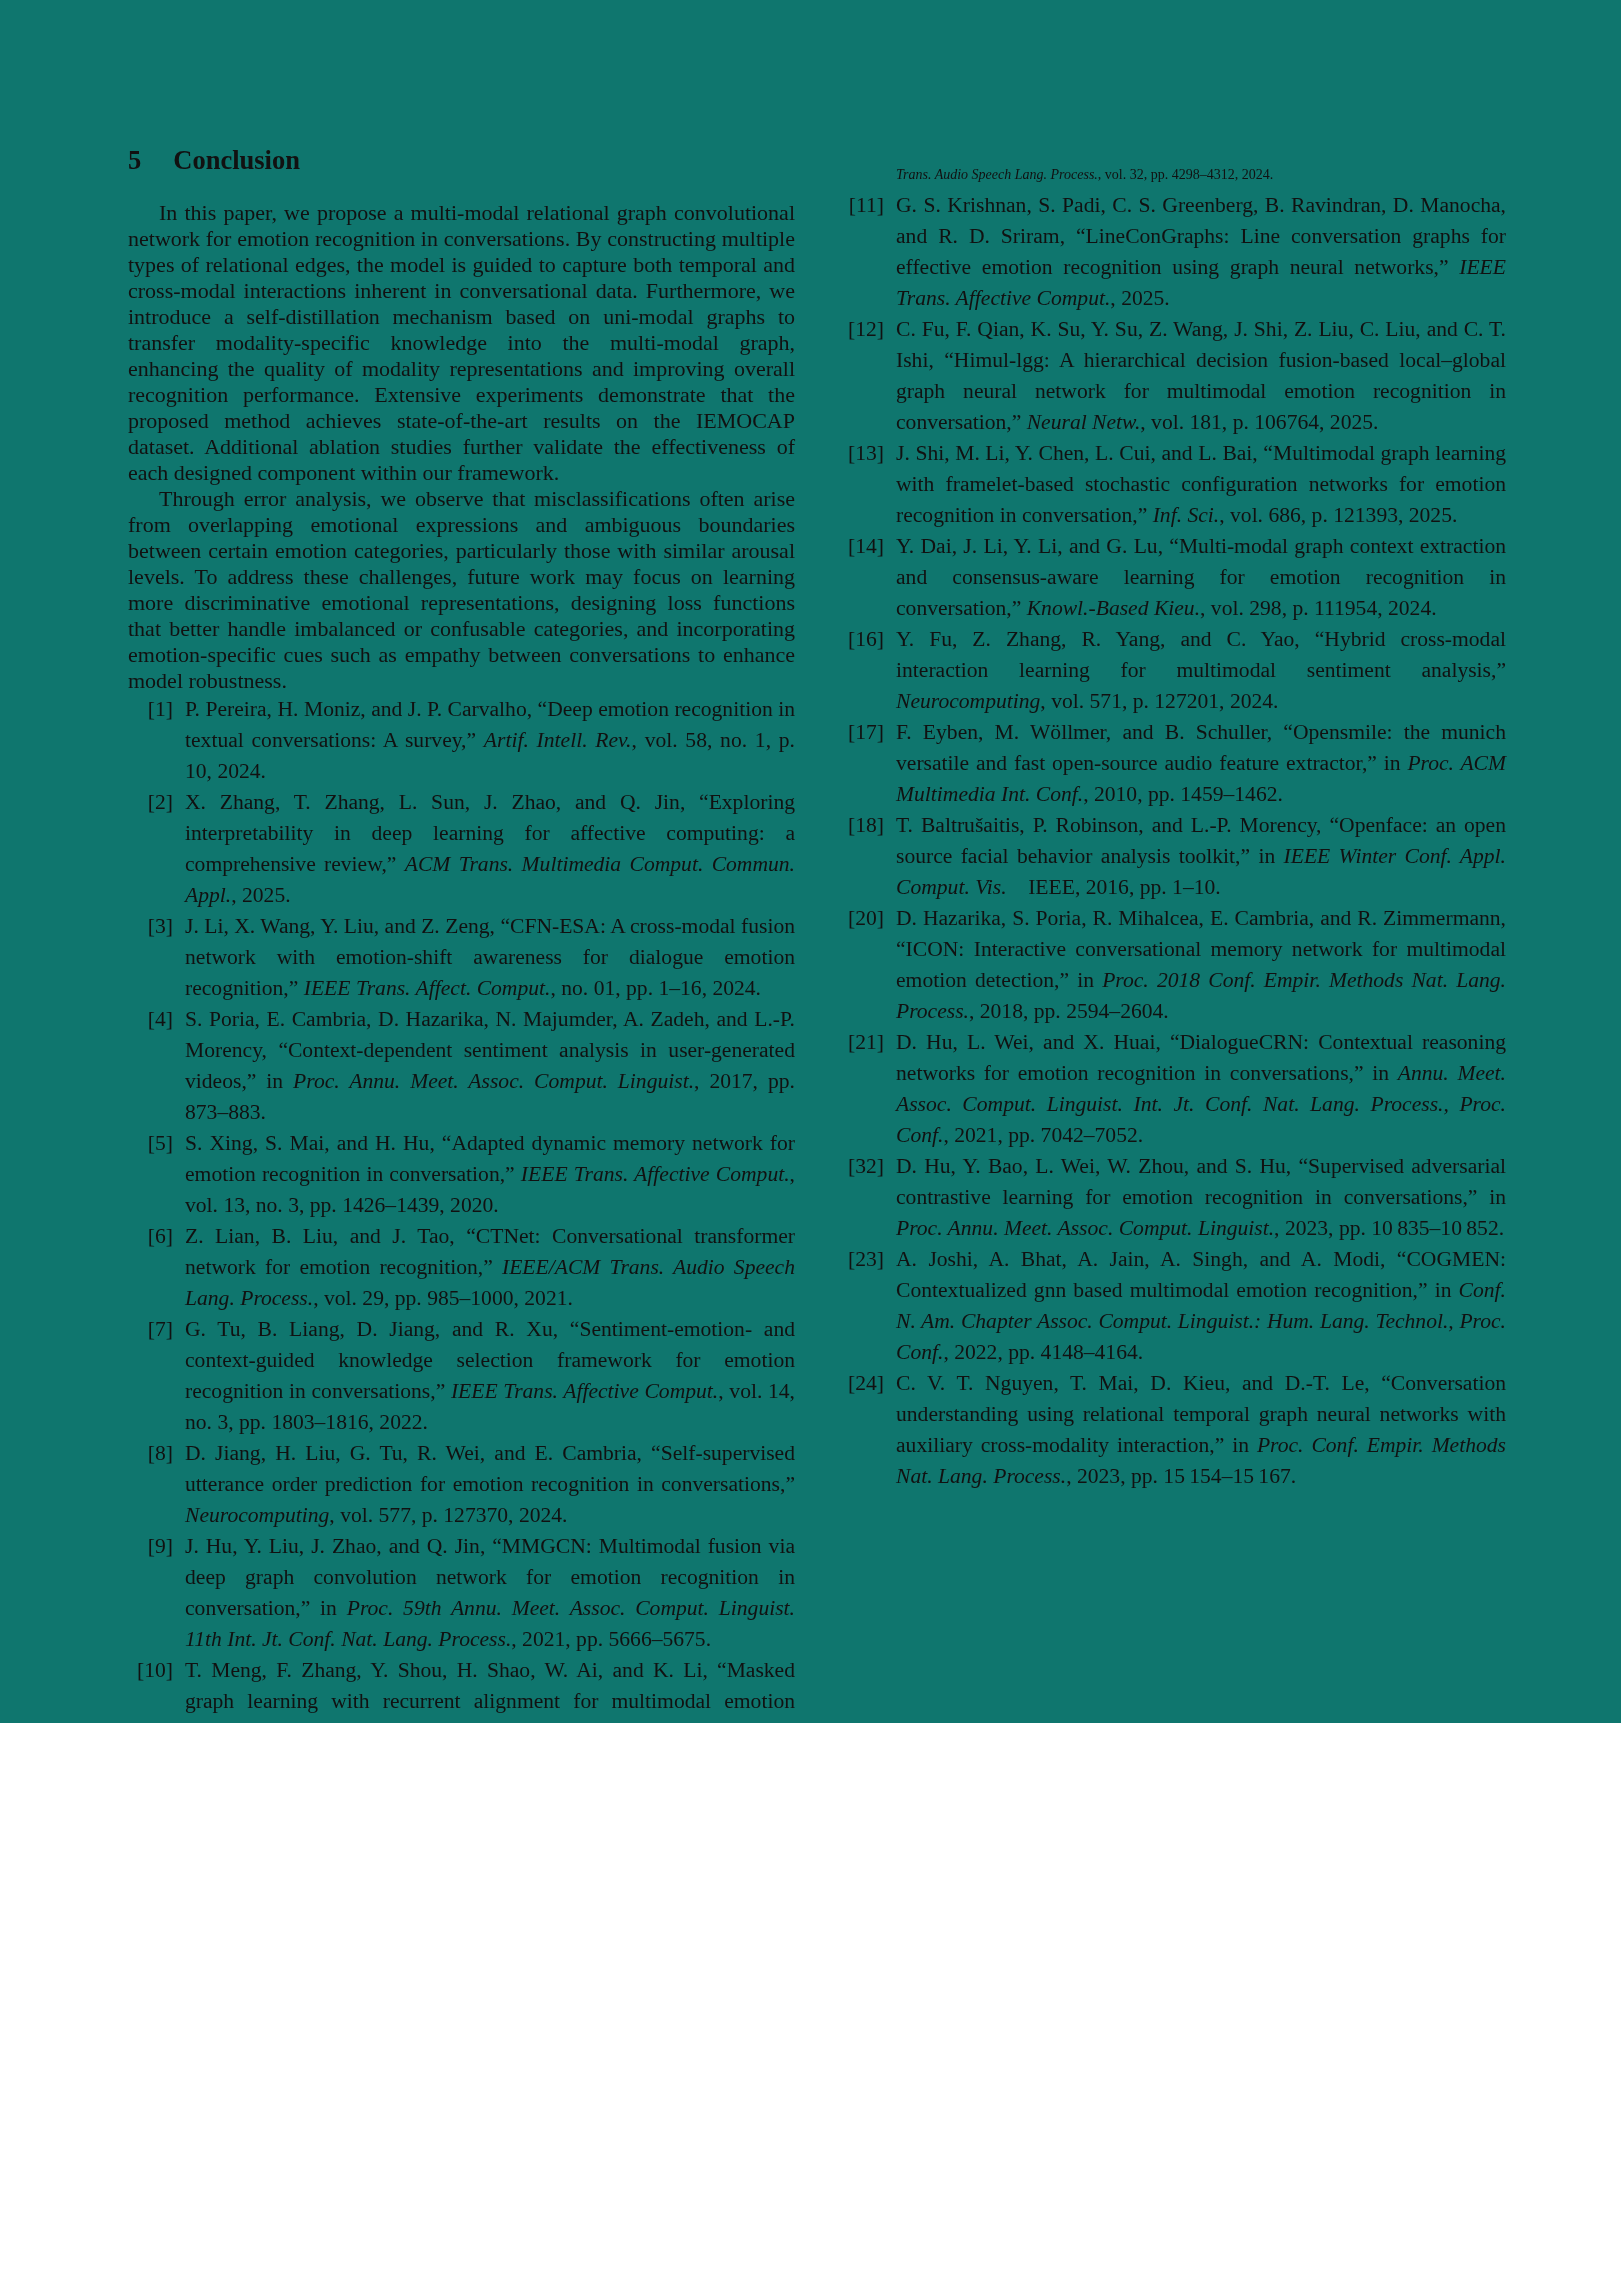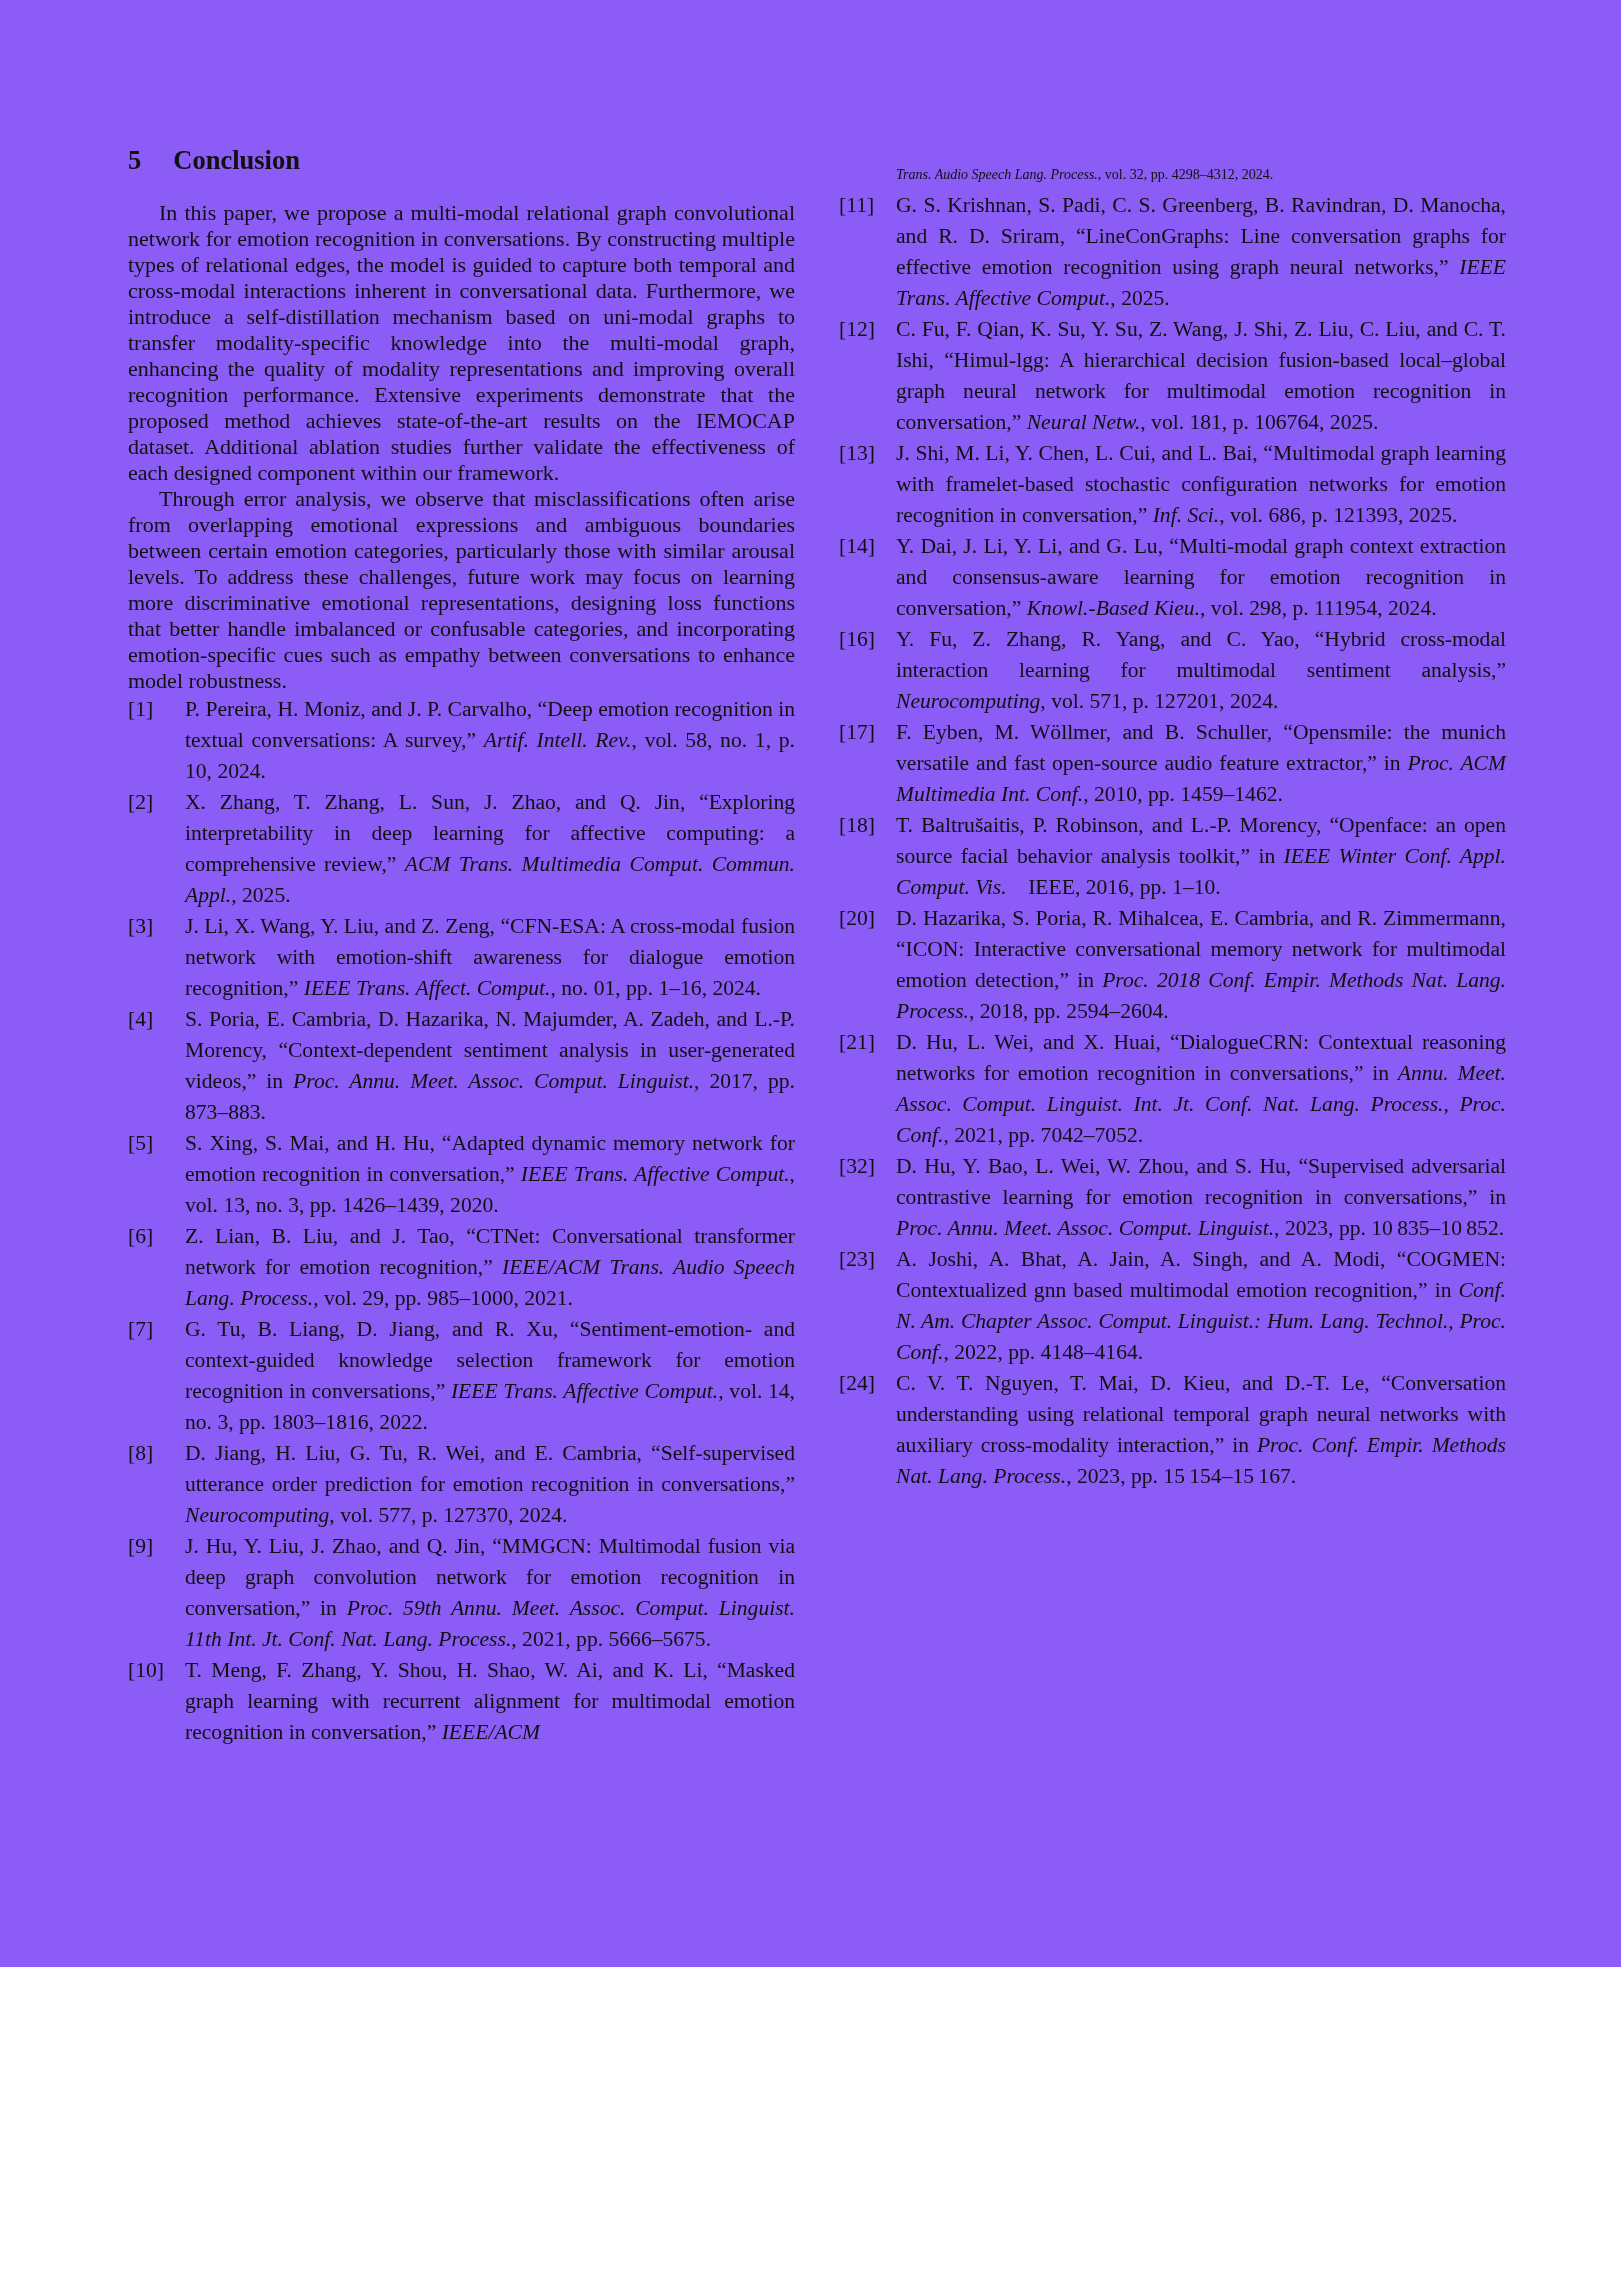--- a/index.html
+++ b/index.html
@@ -3,22 +3,22 @@
 <meta charset="utf-8">
 <style>
   html, body {
     margin: 0;
     padding: 0;
     background: #ffffff;
   }
   .page {
     position: relative;
     width: 1621px;
-    height: 1967px;
-    background: #8b5cf6;
+    height: 1723px;
+    background: #0f766e;
     font-family: "Liberation Serif", "DejaVu Serif", serif;
     color: #111111;
     overflow: hidden;
   }
   .col {
     position: absolute;
     top: 145px;
   }
   .col-left  { left: 128px; width: 667px; }
   .col-right { left: 839px; width: 667px; padding-top: 13.7px; }
@@ -54,20 +54,21 @@
     padding-left: 57px;
     font-size: 21.6px;
     line-height: 31px;
     text-align: justify;
   }
   .ref-label {
     position: absolute;
     left: 0;
     top: 0;
     width: 45px;
+    text-align: right;
   }
   .ref-carryover {
     margin: 0 0 0 57px;
     font-size: 14px;
     line-height: 31px;
     text-align: justify;
     font-family: Liberation Serif, serif;
   }
 
   .page-number {

